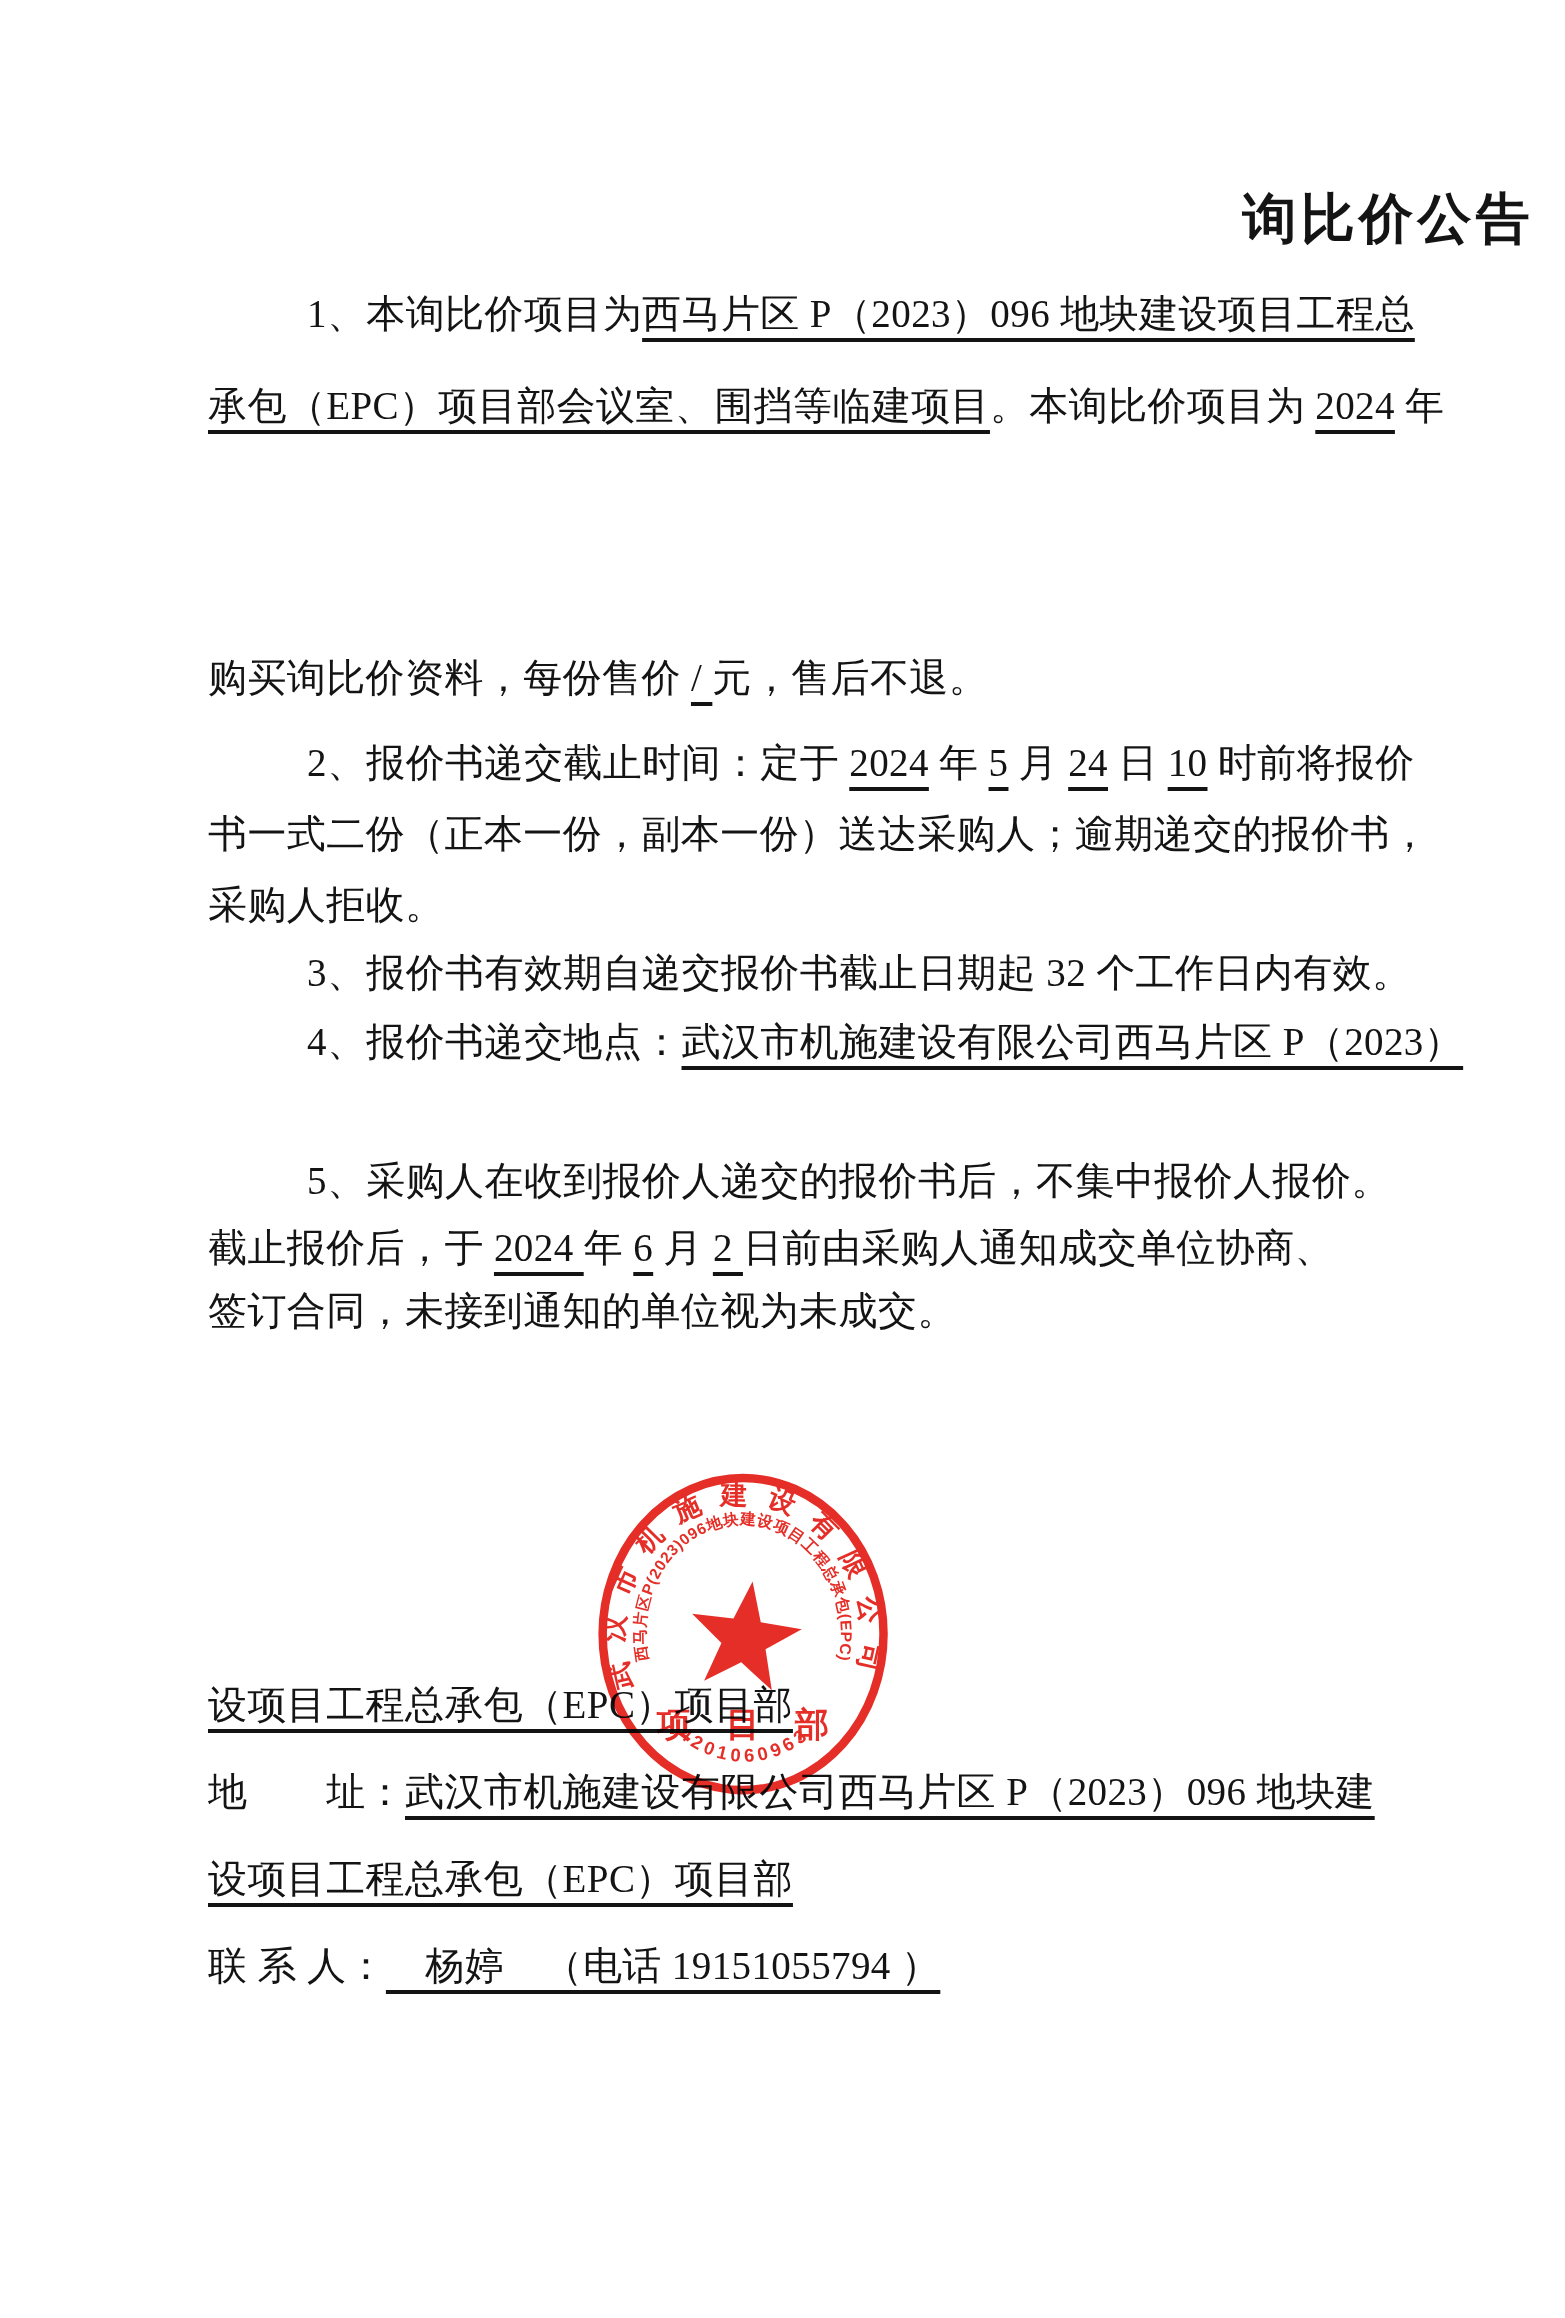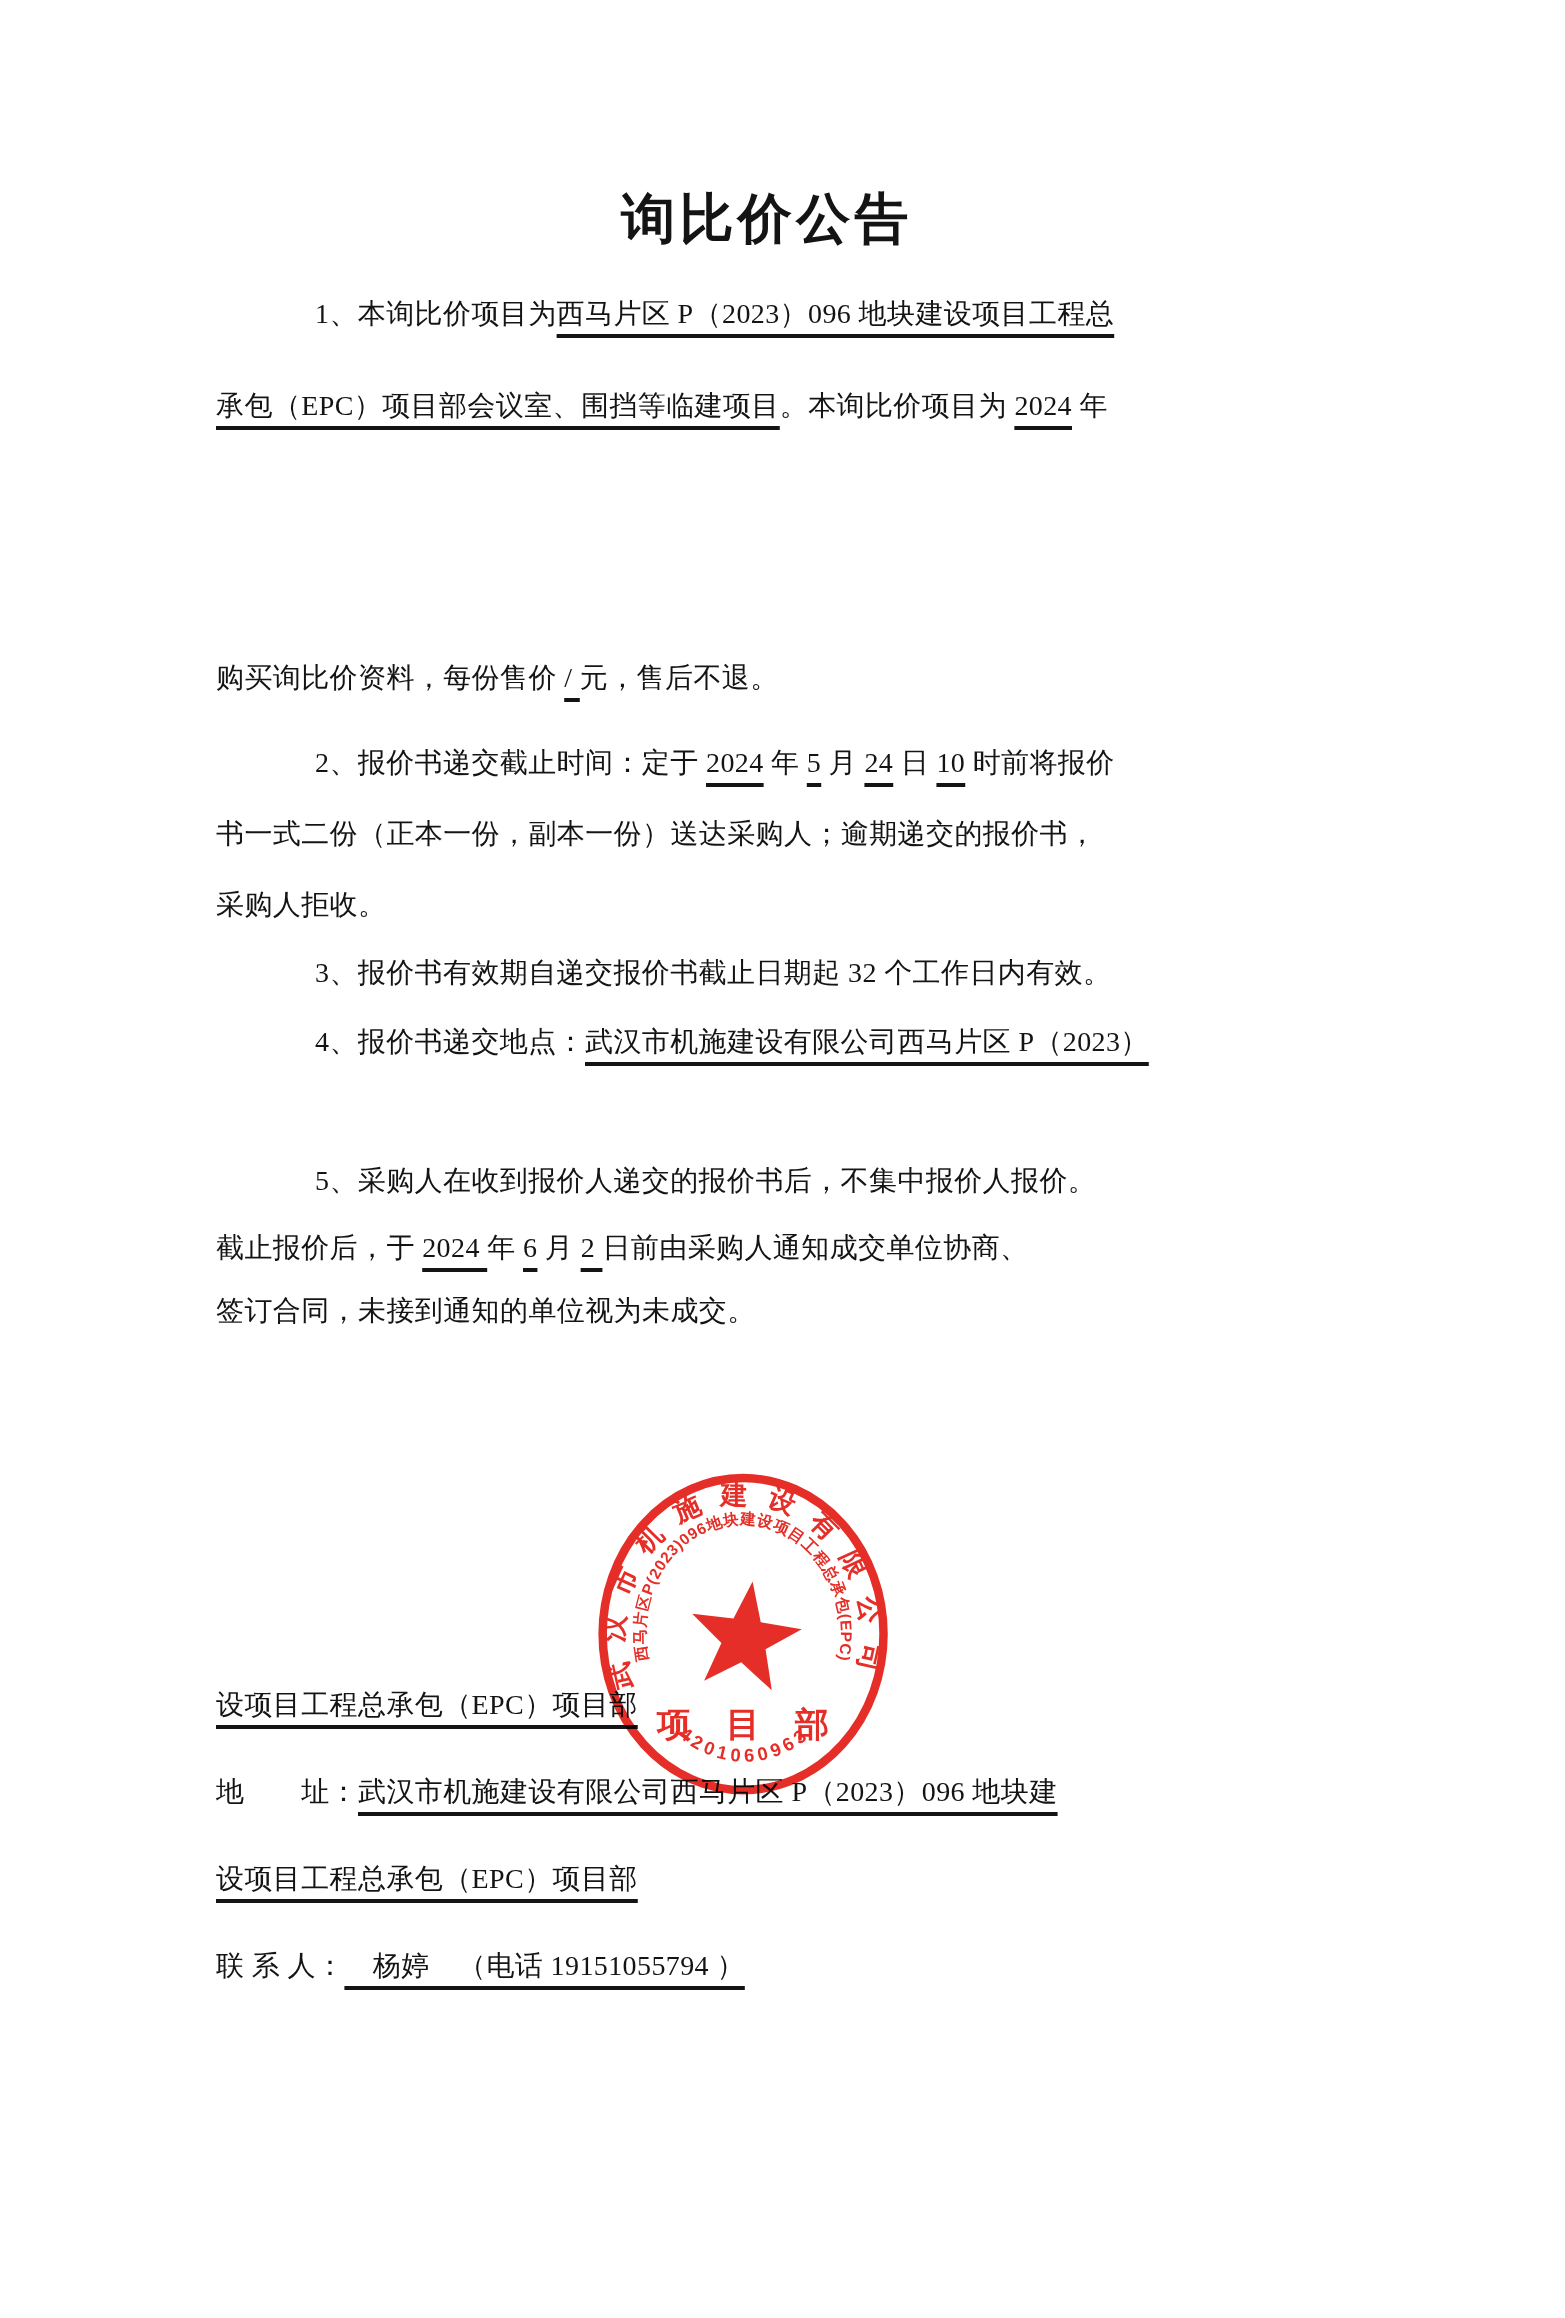--- a/index.html
+++ b/index.html
@@ -15,33 +15,33 @@
     background: var(--paper);
     overflow: hidden;
     font-family: "Liberation Serif", "DejaVu Serif", serif;
     color: var(--ink);
   }
   .doc-title {
     position: absolute;
     top: 183px;
     left: 0;
     width: 1534px;
-    text-align: center;
+    text-align: right;
     font-family: "Liberation Sans", "DejaVu Sans", sans-serif;
     font-weight: 700;
     font-size: 54px;
     letter-spacing: 4.3px;
     color: var(--ink);
   }
   .line {
     position: absolute;
-    left: 216px;
+    left: 208px;
     width: 1151px;
     height: 60px;
-    font-size: 28px;
+    font-size: 39px;
     line-height: 60px;
     white-space: nowrap;
     letter-spacing: 0.4px;
     color: var(--ink);
   }
   .line.indent { padding-left: 99px; }
   .u {
     text-decoration: underline;
     text-decoration-thickness: 3.6px;
     text-underline-offset: 10.7px;

